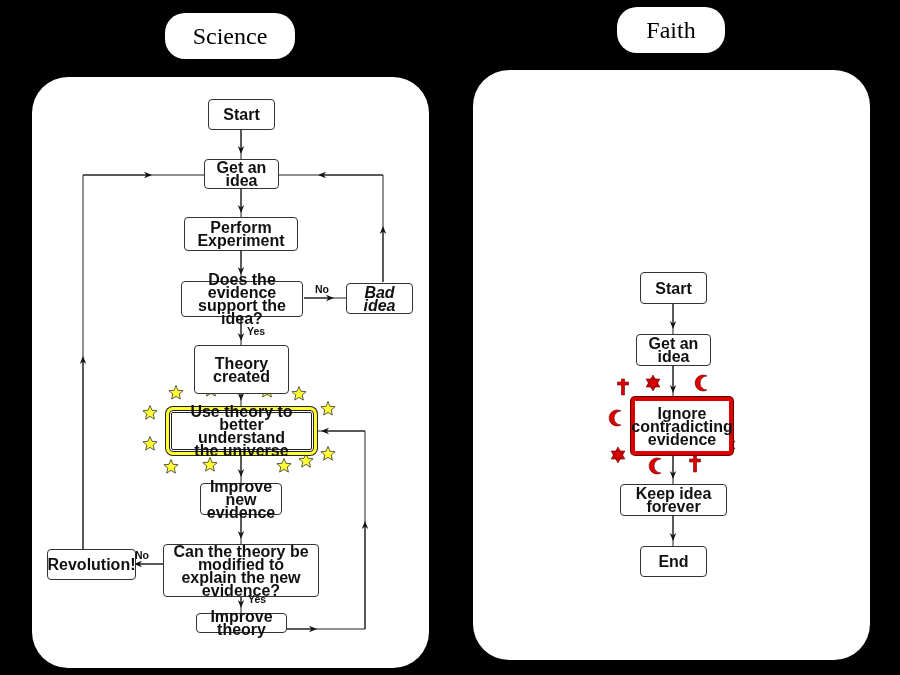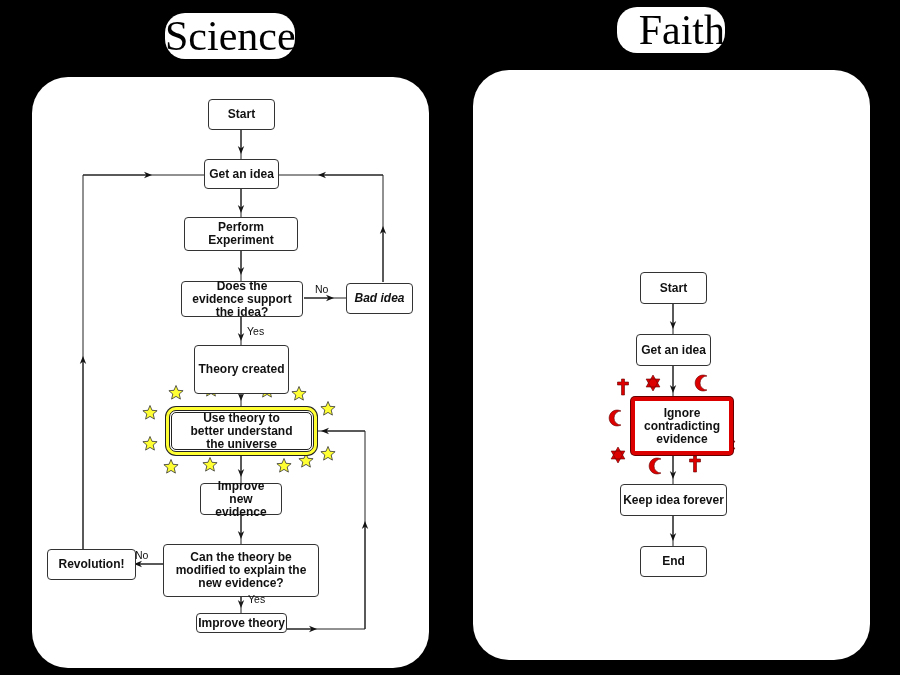--- a/index.html
+++ b/index.html
@@ -1,21 +1,21 @@
 <!DOCTYPE html>
 <html><head>
 <meta charset="utf-8">
 <style>
   html,body{margin:0;padding:0;background:#000;}
   body{width:900px;height:675px;position:relative;overflow:hidden;font-family:"Liberation Sans",sans-serif;}
-  .title{position:absolute;background:#fff;border-radius:20px;font-family:"Liberation Serif",serif;font-size:42px;color:#000;text-align:right;line-height:46px;}
+  .title{position:absolute;background:#fff;border-radius:20px;font-family:"Liberation Serif",serif;font-size:24px;color:#000;text-align:center;line-height:46px;}
   .panel{position:absolute;background:#fff;border-radius:36px;}
   svg{position:absolute;left:0;top:0;}
-  .box{position:absolute;background:#fff;border:1px solid #333;border-radius:4px;box-sizing:border-box;display:flex;align-items:center;justify-content:center;text-align:center;font-size:12px;font-weight:bold;color:#111;line-height:13px;}
-  .lbl{position:absolute;font-size:10.5px;font-weight:normal;color:#111;}
+  .box{position:absolute;background:#fff;border:1px solid #333;border-radius:4px;box-sizing:border-box;display:flex;align-items:center;justify-content:center;text-align:center;font-size:16px;font-weight:bold;color:#111;line-height:13px;}
+  .lbl{position:absolute;font-size:10.5px;font-weight:bold;color:#111;}
   .hl-y{border:3px double #222;background:#fff;box-shadow:0 0 0 3px #ffff33, 0 0 0 4px #222;}
   .hl-r{border:4px solid #d00;box-shadow:0 0 0 1px #600;}
 </style>
 </head>
 <body>
 
 <div class="title" style="left:165px;top:13px;width:130px;height:46px;">Science</div>
 <div class="title" style="left:617px;top:7px;width:108px;height:46px;">Faith</div>
 
 <div class="panel" style="left:32px;top:77px;width:397px;height:591px;"></div>
@@ -106,21 +106,21 @@
       <path d="M693.5,456 h3 v3 h4 v3 h-4 v10 h-3 v-10 h-4 v-3 h4 z" fill="#d00" stroke="#600" stroke-width="0.6"></path>
     </g>
 </svg>
 
 <div class="box" style="left:208px;top:99px;width:67px;height:31px;">Start</div>
 <div class="box" style="left:204px;top:159px;width:75px;height:30px;">Get an idea</div>
 <div class="box" style="left:184px;top:217px;width:114px;height:34px;text-align:center;">Perform Experiment</div>
 <div class="box" style="left:181px;top:281px;width:122px;height:36px;padding:0 8px;">Does the evidence support the idea?</div>
 <div class="box" style="left:346px;top:283px;width:67px;height:31px;font-style:italic;">Bad idea</div>
 <div class="box" style="left:194px;top:345px;width:95px;height:49px;">Theory created</div>
-<div class="box hl-y" style="left:169px;top:410px;width:145px;height:42px;padding:8px 16px;border-radius:7px;">Use theory to better understand the universe</div>
+<div class="box hl-y" style="left:169px;top:410px;width:145px;height:42px;padding:8px 16px;">Use theory to better understand the universe</div>
 <div class="box" style="left:200px;top:483px;width:82px;height:32px;padding:0 6px;">Improve new evidence</div>
 <div class="box" style="left:163px;top:544px;width:156px;height:53px;padding:0 6px;">Can the theory be modified to explain the new evidence?</div>
 <div class="box" style="left:47px;top:549px;width:89px;height:31px;">Revolution!</div>
 <div class="box" style="left:196px;top:613px;width:91px;height:20px;">Improve theory</div>
 
 <div class="lbl" style="left:315px;top:283px;">No</div>
 <div class="lbl" style="left:247px;top:325px;">Yes</div>
 <div class="lbl" style="left:135px;top:549px;">No</div>
 <div class="lbl" style="left:248px;top:593px;">Yes</div>
 

